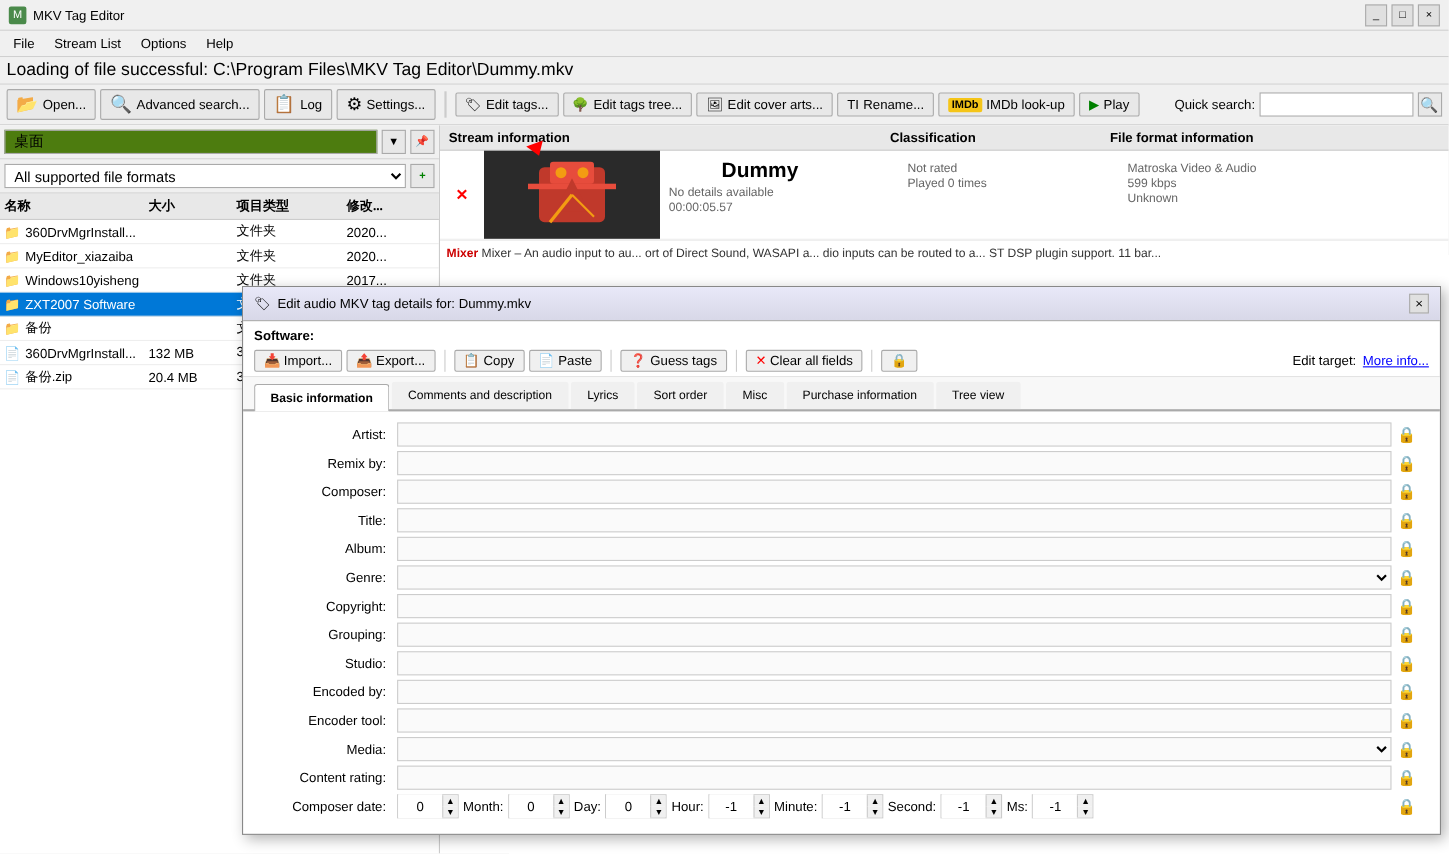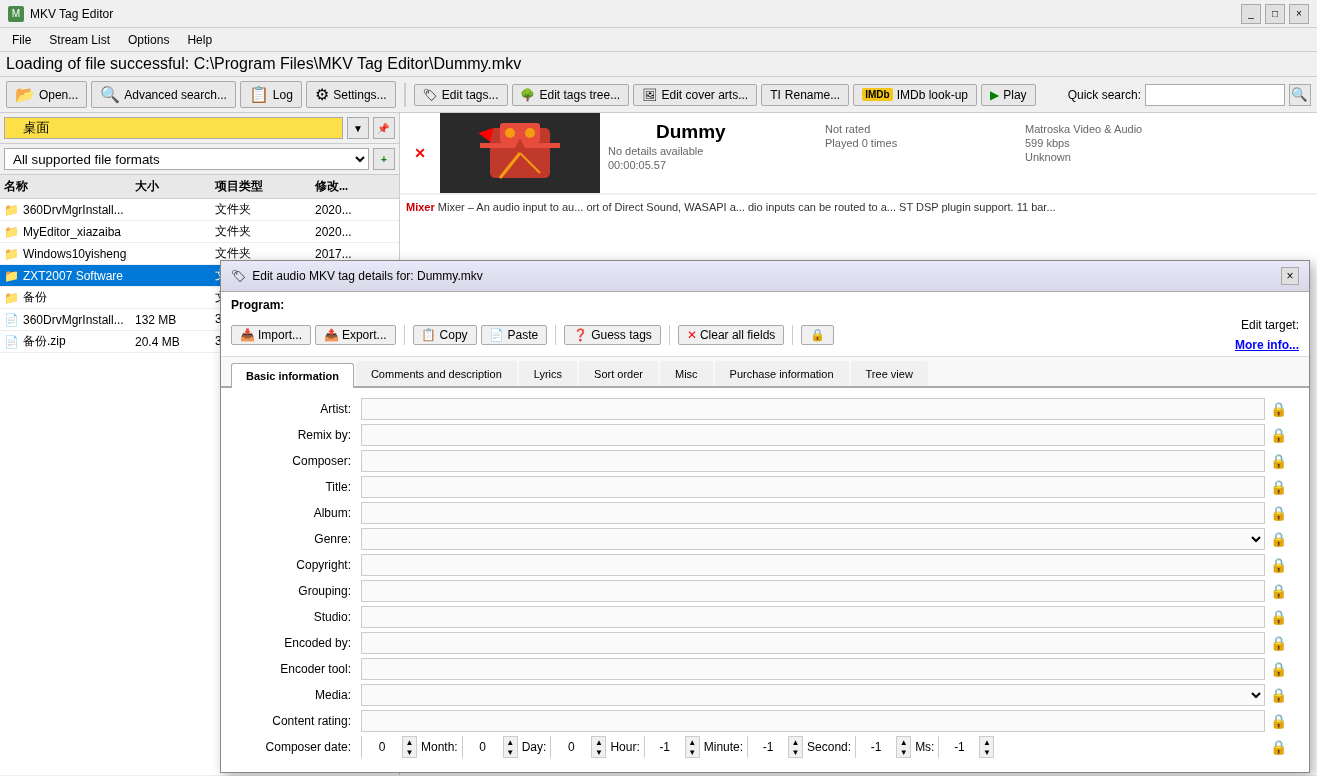--- a/index.html
+++ b/index.html
@@ -73,21 +73,21 @@
       flex-direction: column;
     }
     .fb-header {
       padding: 4px;
       background: #f0f0f0;
       border-bottom: 1px solid #ccc;
       display: flex;
       align-items: center;
       gap: 4px;
     }
-    .fb-path { flex: 1; height: 22px; border: 1px solid #aaa; padding: 0 18px; background: #fde047; }
+    .fb-path { flex: 1; height: 22px; border: 1px solid #aaa; padding: 0 8px; background: #4d7c0f; }
     .fb-path-btn { width: 22px; height: 22px; border: 1px solid #aaa; background: #e8e8e8; cursor: pointer; font-size: 10px; display:flex;align-items:center;justify-content:center; }
     .fb-filter {
       padding: 4px;
       background: #f0f0f0;
       border-bottom: 1px solid #ccc;
       display: flex;
       align-items: center;
       gap: 4px;
     }
     .fb-filter-select { flex: 1; height: 22px; border: 1px solid #aaa; background: white; padding: 0 4px; }
@@ -169,23 +169,23 @@
       align-items: center;
       gap: 4px;
       border-bottom: 1px solid #ddd;
     }
     .dialog-tool-btn {
       display: flex; align-items: center; gap: 3px;
       padding: 2px 8px; border: 1px solid #aaa; background: #f0f0f0;
       cursor: pointer; font-size: 12px; border-radius: 2px;
     }
     .dialog-tool-sep { width: 1px; height: 20px; background: #ccc; margin: 0 4px; }
-    .edit-target { display: flex; align-items: flex-end; gap: 6px; margin-left: auto; flex-direction: column; }
+    .edit-target { display: flex; align-items: flex-end; gap: 6px; margin-left: auto; }
     .edit-target-select { height: 22px; border: 1px solid #aaa; padding: 0 4px; min-width: 180px; }
-    .more-info-link { color: blue; cursor: pointer; text-decoration: underline; font-size: 12px; font-weight: bold; }
+    .more-info-link { color: blue; cursor: pointer; text-decoration: underline; font-size: 12px; }
 
     
     .dialog-tabs {
       display: flex;
       border-bottom: 2px solid #aaa;
       padding: 0 10px;
       background: #f8f8f8;
     }
     .dialog-tab {
       padding: 6px 14px;
@@ -440,20 +440,25 @@
       <span>备份.zip</span>
     </div>
     <span>20.4 MB</span>
     <span>360压...</span>
     <span>2020...</span>
   </div>
       </div>
   </div>
 
   <div class="stream-panel">
+    <div class="stream-header">
+      <span>Stream information</span>
+      <span>Classification</span>
+      <span>File format information</span>
+    </div>
     <div class="stream-row">
       <div class="stream-close">✕</div>
       <div style="display:flex;">
         <div class="stream-thumb">
           <svg width="160" height="80" viewBox="0 0 160 80">
             <rect width="160" height="80" fill="#2a2a2a"></rect>
 
             <rect x="50" y="15" width="60" height="50" fill="#c0392b" rx="5"></rect>
             <rect x="60" y="10" width="40" height="20" fill="#e74c3c" rx="3"></rect>
             <circle cx="70" cy="20" r="5" fill="#f39c12"></circle>
@@ -490,21 +495,21 @@
 
 <div class="dialog-overlay">
   <div class="dialog-title-bar">
     <div class="dialog-title">
       <span>🏷</span>
       <span>Edit audio MKV tag details for: Dummy.mkv</span>
     </div>
     <button class="dialog-close">×</button>
   </div>
 
-  <div class="dialog-options-label">Program:</div>
+  <div class="dialog-options-label">Software:</div>
 
   <div class="dialog-toolbar">
     <button class="dialog-tool-btn">
       <span>📥</span>
       <span>Import...</span>
     </button>
     <button class="dialog-tool-btn">
       <span>📤</span>
       <span>Export...</span>
     </button>

